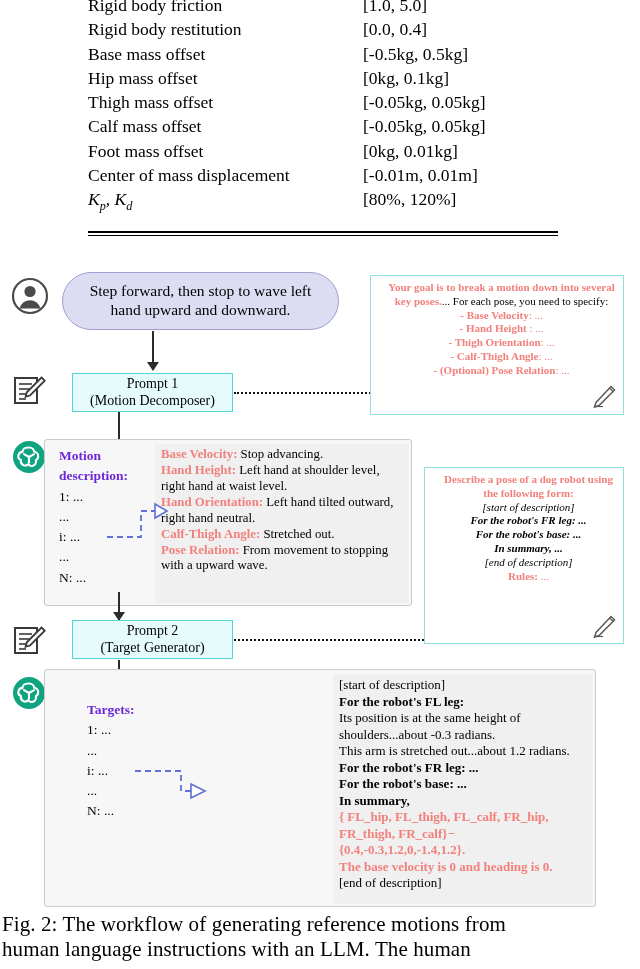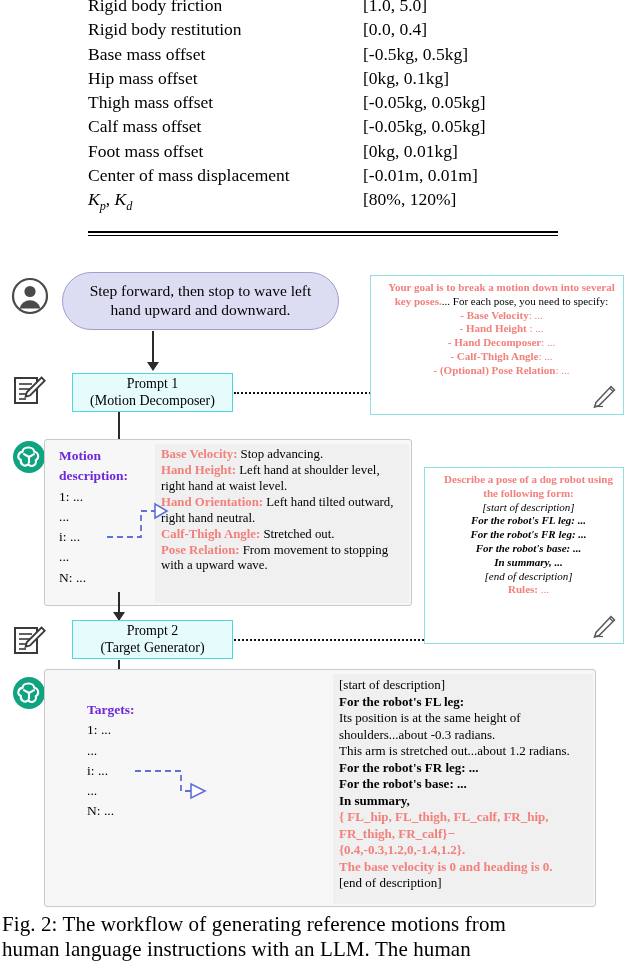--- a/index.html
+++ b/index.html
@@ -235,21 +235,21 @@
 
   <div class="dotted-h" style="left:234px;top:130px;width:137px;"></div>
 
   <div class="teal-panel" id="panel-decomposer">
     <div>
       <span class="red">Your goal is to break a motion down into several key poses.</span><span class="blk">... For each pose, you need to specify:</span>
     </div>
     <div id="decomposer-items">
         <div><span class="red">- Base Velocity</span><span class="red-plain">: ...</span></div>
         <div><span class="red">- Hand Height </span><span class="red-plain">: ...</span></div>
-        <div><span class="red">- Hand Decomposer</span><span class="red-plain">: ...</span></div>
+        <div><span class="red">- Thigh Orientation</span><span class="red-plain">: ...</span></div>
         <div><span class="red">- Calf-Thigh Angle</span><span class="red-plain">: ...</span></div>
         <div><span class="red">- (Optional) Pose Relation</span><span class="red-plain">: ...</span></div>
       </div>
     <div class="pencil" style="right:6px;bottom:4px;">
       <svg width="26" height="26" viewBox="0 0 26 26">
         <path d="M20 2.5l3.5 3.5L8 21.5 3.5 23 5 18.5z" fill="#fff" stroke="#5a5a5a" stroke-width="1.5"></path>
         <path d="M18.5 4l3.5 3.5" stroke="#5a5a5a" stroke-width="1.2"></path>
         <path d="M4 22.5h8" stroke="#5a5a5a" stroke-width="1.2"></path>
       </svg>
     </div>
@@ -280,21 +280,20 @@
     <svg style="position:absolute;left:60px;top:55px;" width="64" height="50">
       <path d="M2 42 H36 V16 H52" fill="none" stroke="#6070d8" stroke-width="1.8" stroke-dasharray="6,4"></path>
       <path d="M50 9 L62 16 L50 23 Z" fill="#ffffff" stroke="#6070d8" stroke-width="1.6"></path>
     </svg>
   </div>
 
   <div class="teal-panel" id="panel-generator">
     <div class="red">Describe a pose of a dog robot using the following form:</div>
     <div id="generator-lines">
         <div class="ital">[start of description]</div>
-        <div class="ital bld">For the robot's FL leg: ...</div>
         <div class="ital bld">For the robot's FR leg: ...</div>
         <div class="ital bld">For the robot's base: ...</div>
         <div class="ital bld">In summary, ...</div>
         <div class="ital">[end of description]</div>
       </div>
     <div>
       <span class="red">Rules:</span><span class="red-plain"> ...</span>
     </div>
     <div class="pencil" style="right:6px;bottom:3px;">
       <svg width="26" height="26" viewBox="0 0 26 26">

